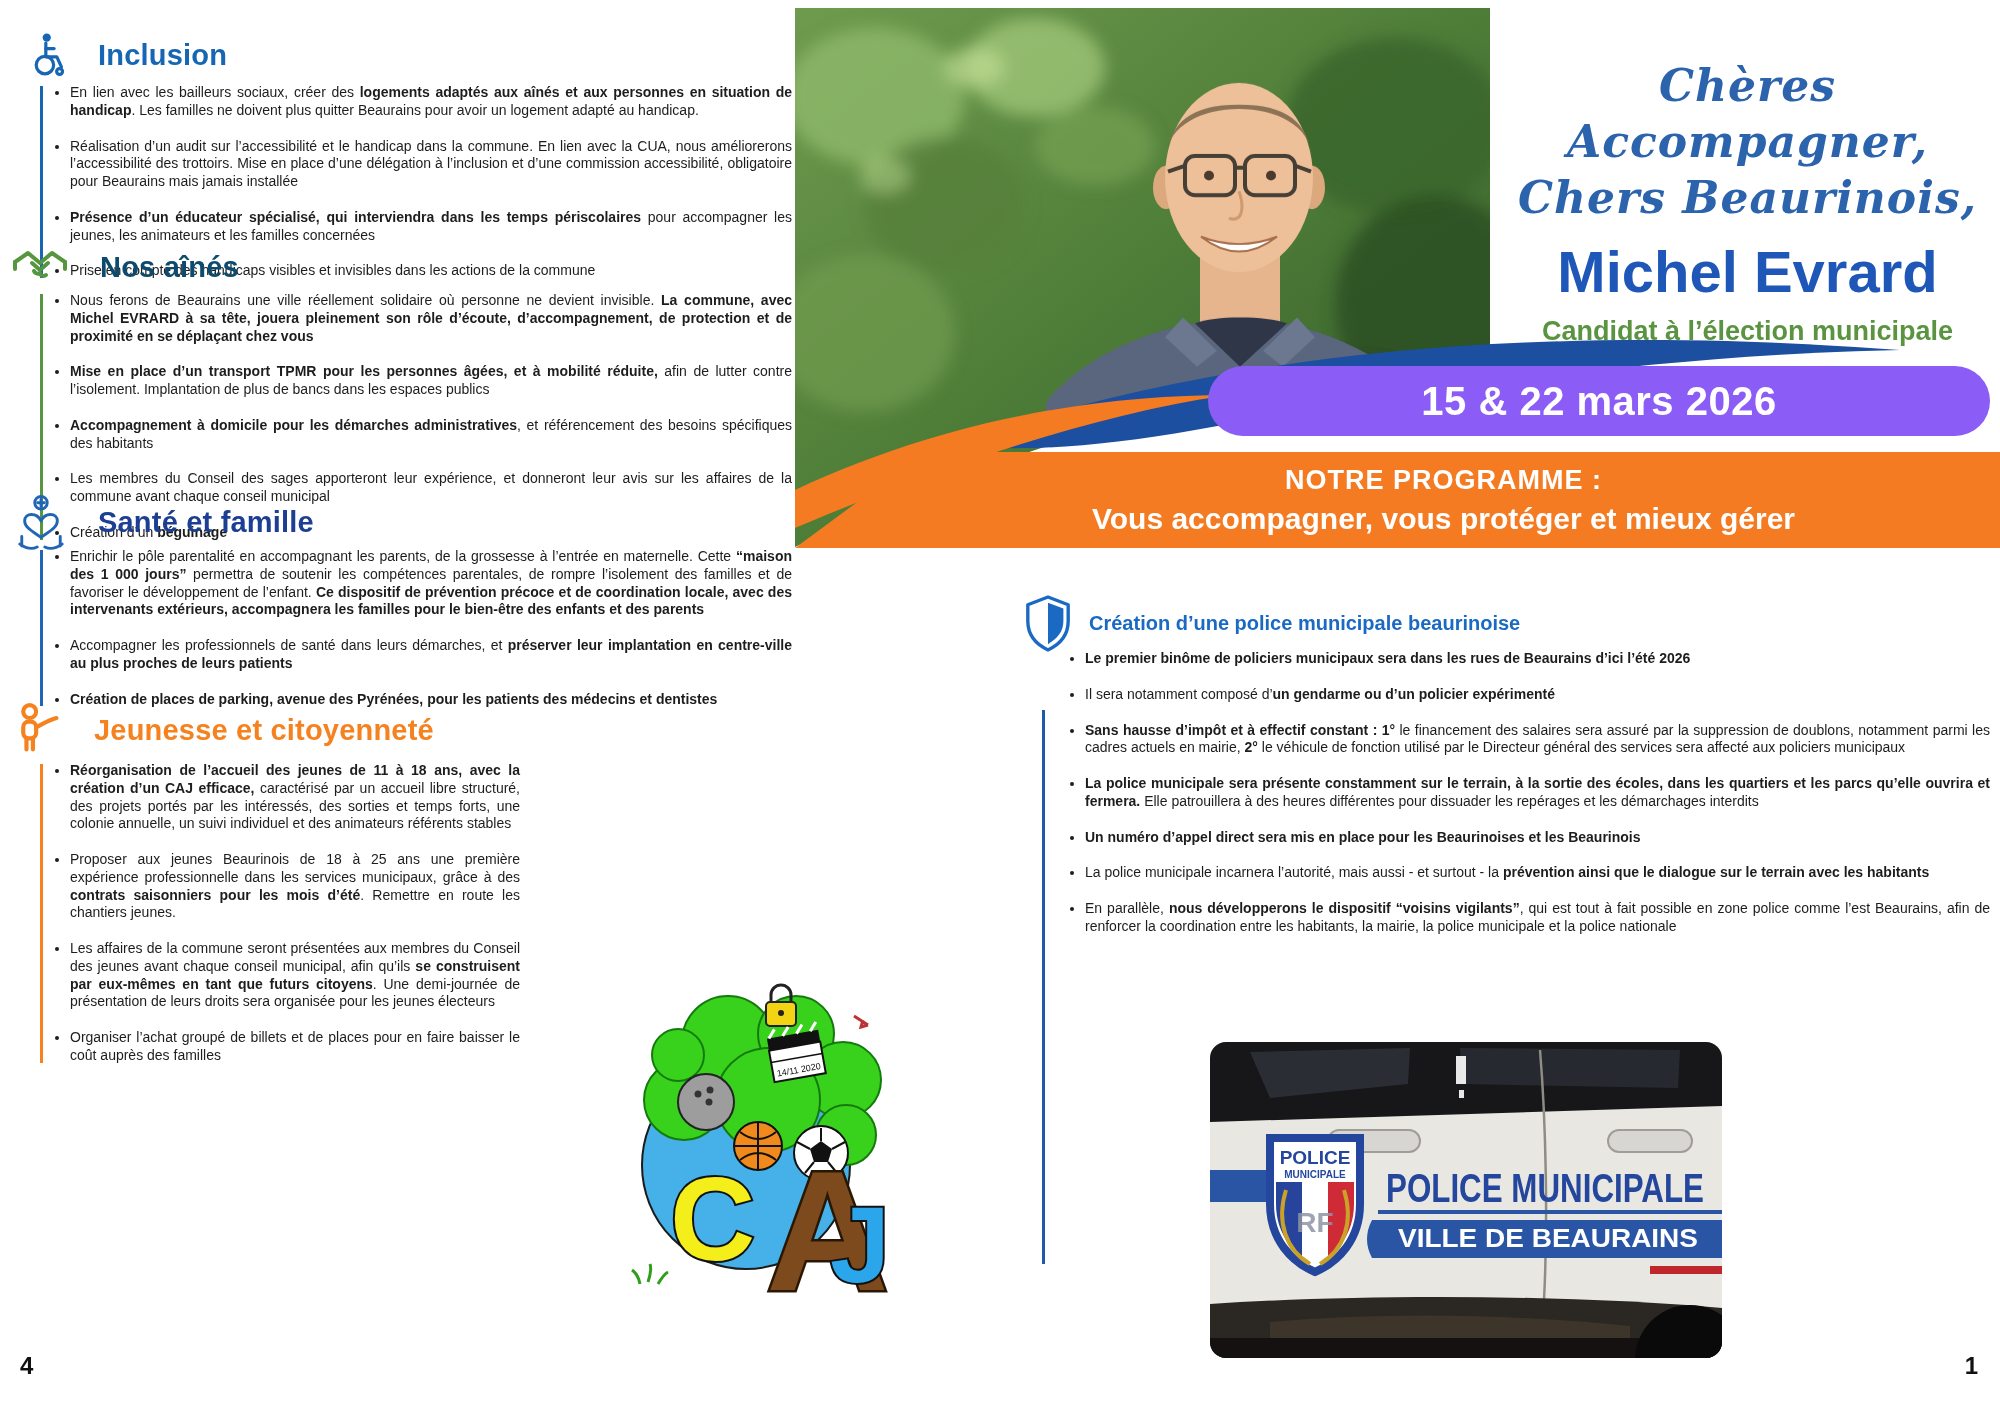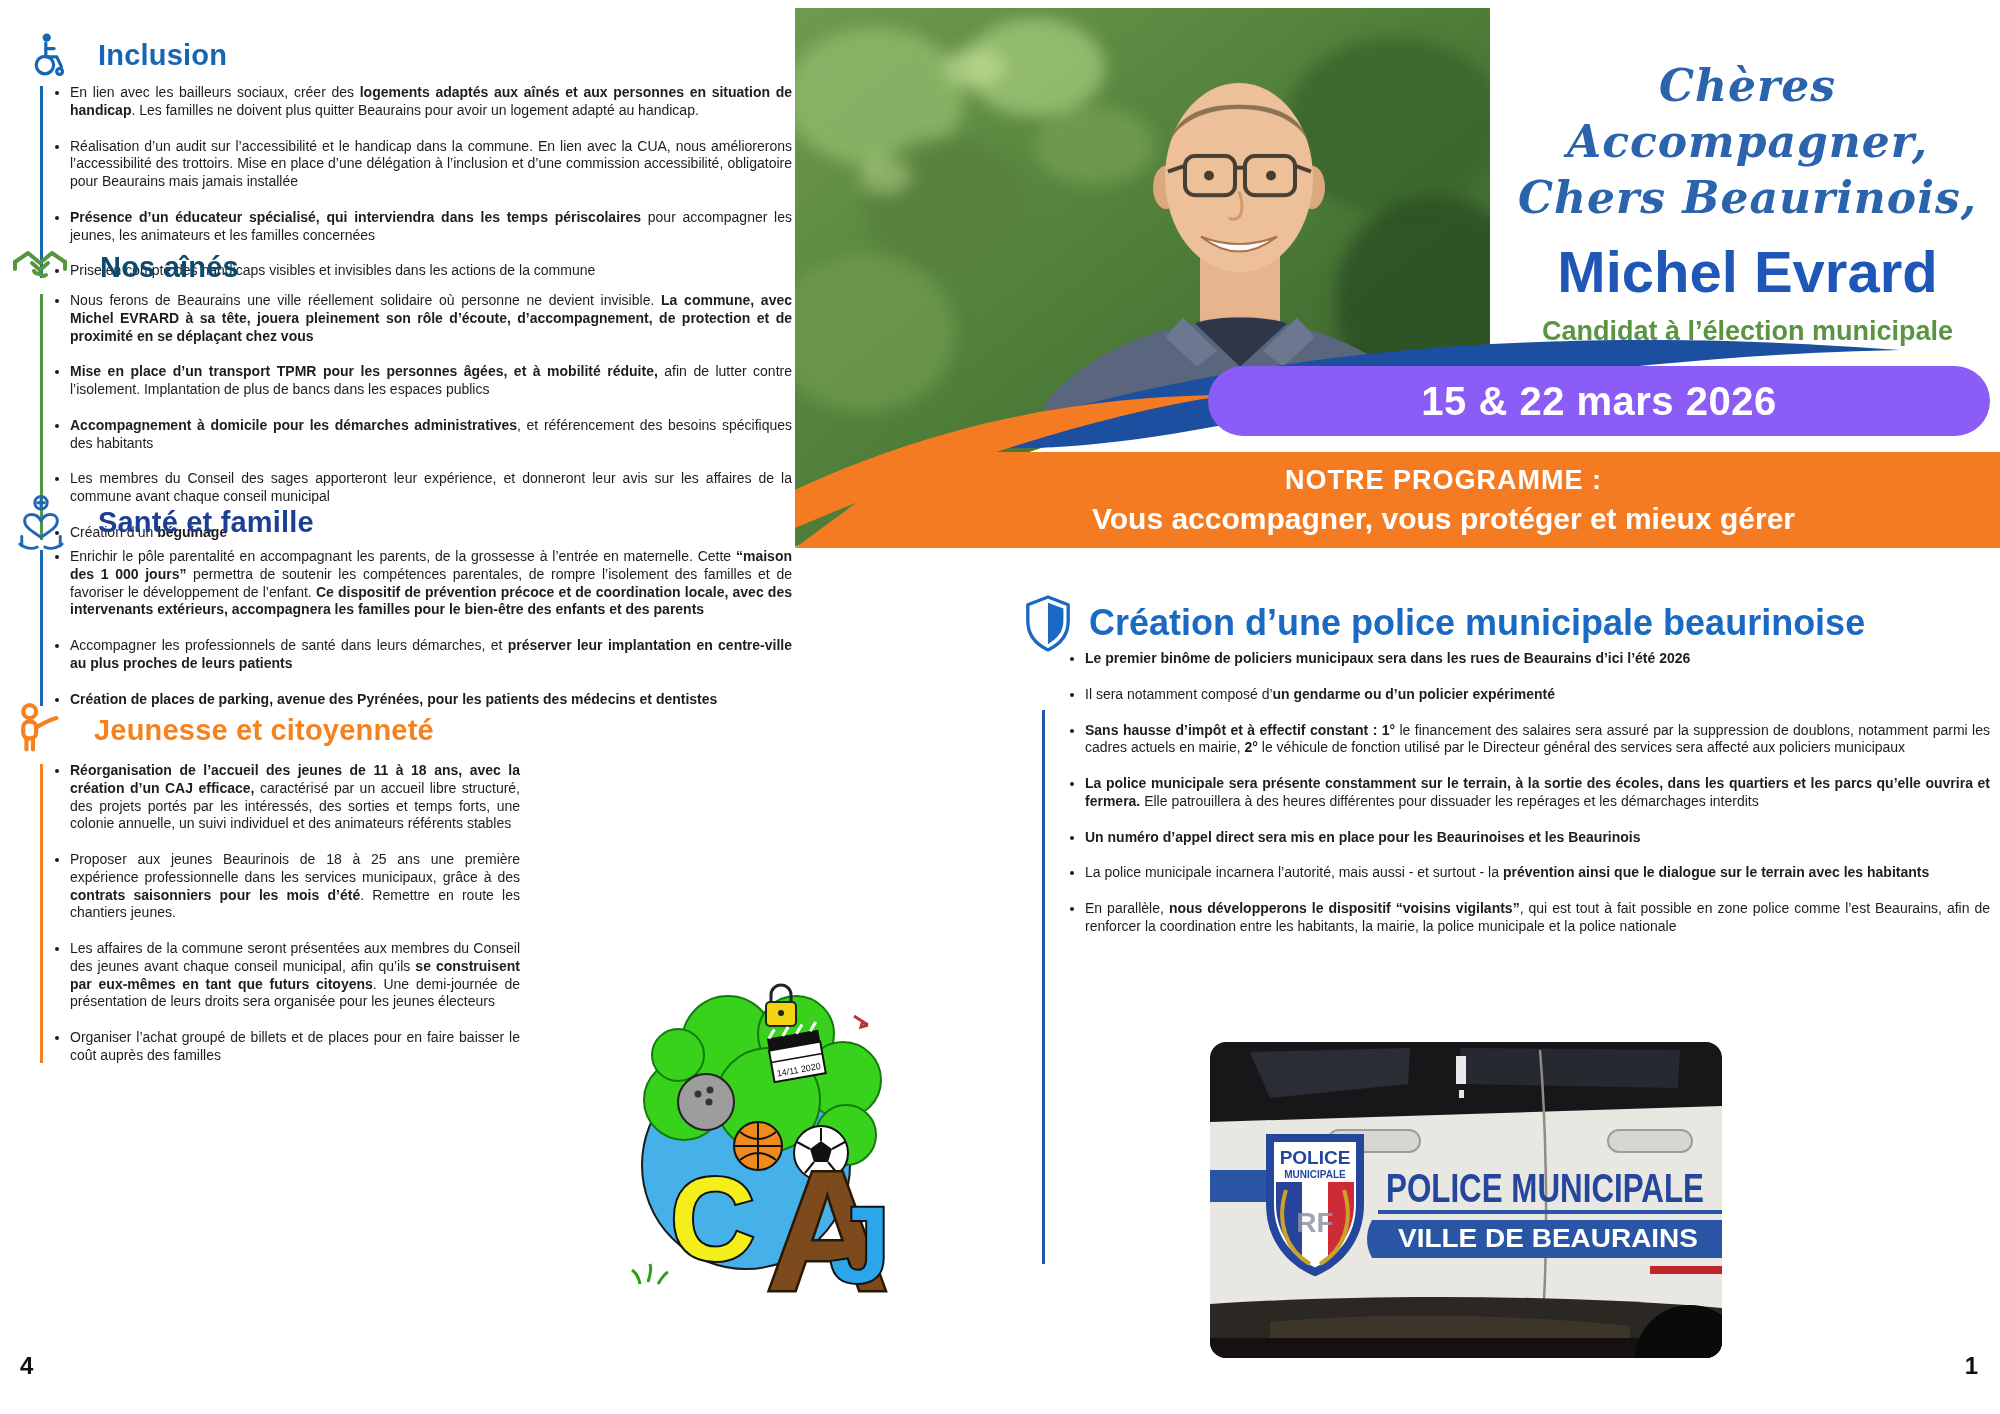--- a/index.html
+++ b/index.html
@@ -51,21 +51,21 @@
   .cand-sub{font-size:27px;font-weight:700;color:#5b9440;margin-top:12px;}
   .date-box{position:absolute;left:413px;top:366px;width:782px;height:70px;border-radius:35px;
             background:#8b5cf6;color:#fff;font-size:40px;font-weight:700;display:flex;
             align-items:center;justify-content:center;letter-spacing:.5px;}
   .banner{position:absolute;left:0;top:452px;width:1205px;height:96px;background:#f47b21;
           clip-path:polygon(130px 0,100% 0,100% 100%,0 100%);display:flex;flex-direction:column;
           align-items:center;justify-content:center;color:#fff;padding-left:92px;box-sizing:border-box;}
   .banner .l1{font-size:27px;font-weight:700;letter-spacing:1px;}
   .banner .l2{font-size:30px;font-weight:700;margin-top:6px;}
   .police-head{position:absolute;left:228px;top:594px;display:flex;align-items:center;gap:16px;}
-  .police-head h2{margin:0;font-size:36px;font-weight:700;}
+  .police-head h2{margin:0;font-size:20px;font-weight:700;}
   .list-police{left:260px;top:650px;width:905px;font-size:15.5px;line-height:1.25;gap:13px;padding-left:26px;}
   .list-police::before{display:none;}
   .police-vline{position:absolute;left:247px;top:710px;width:3px;height:554px;background:#2258ac;}
   .carphoto{position:absolute;left:415px;top:1042px;width:512px;height:316px;border-radius:16px;
             overflow:hidden;}
   .carphoto svg{display:block;width:100%;height:100%;}
   .caj{position:absolute;left:618px;top:950px;width:272px;height:360px;}
   .caj svg{display:block;width:100%;height:100%;}
   .icon{display:inline-flex;flex:none;}
 </style>

